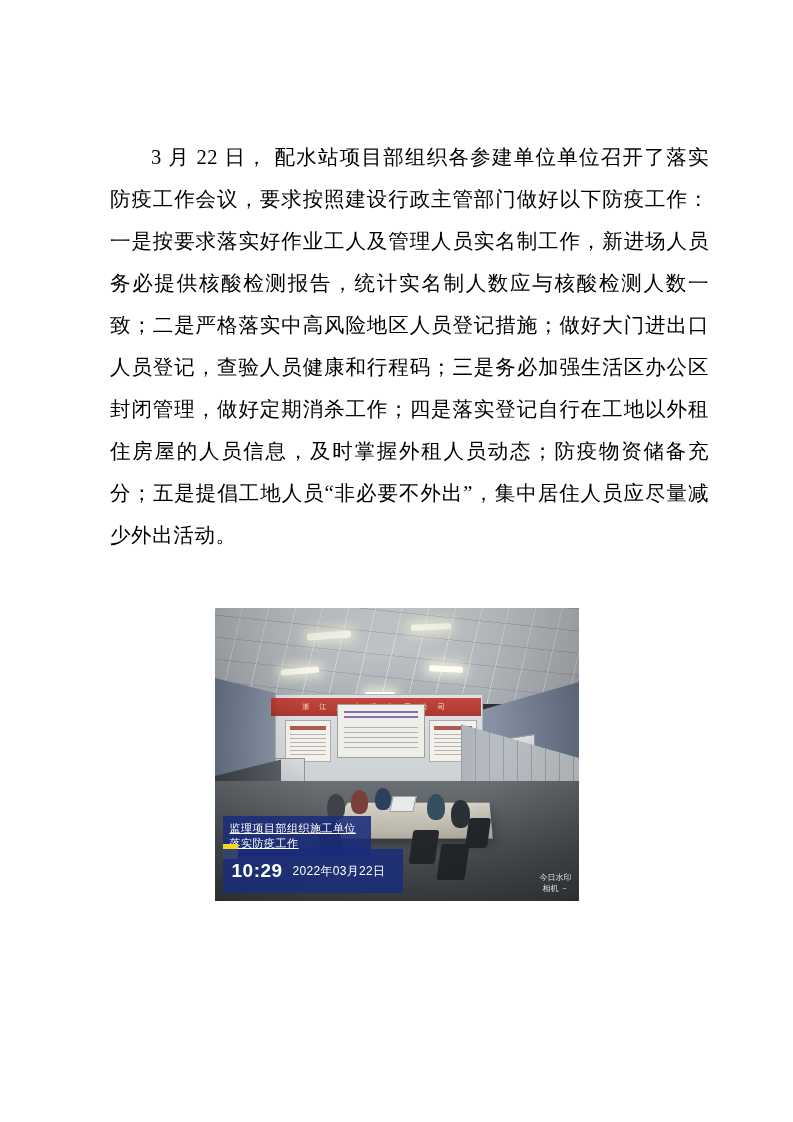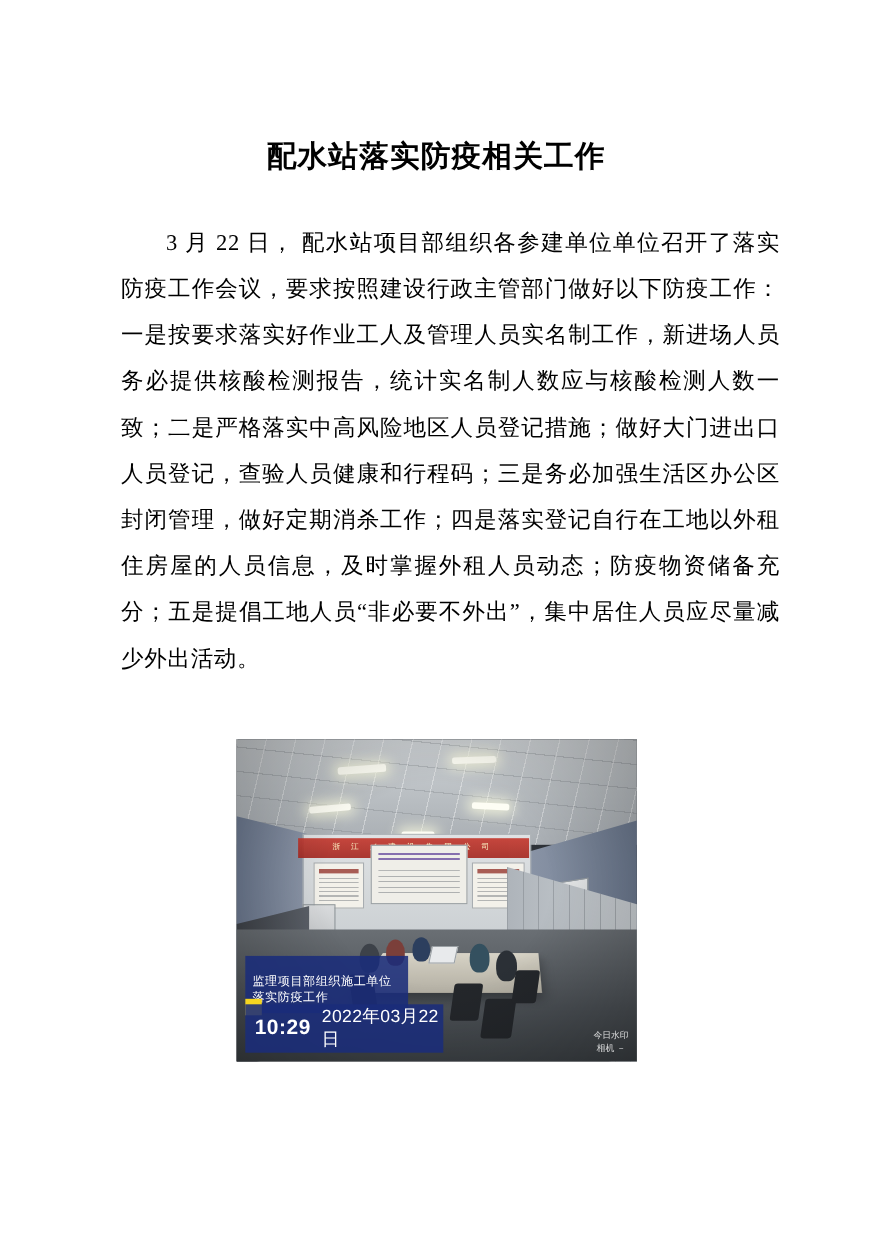--- a/index.html
+++ b/index.html
@@ -224,23 +224,24 @@
   
   .wm-caption {
     position: absolute;
     left: 8px; bottom: 44px;
     width: 148px;
     background: rgba(26,44,122,0.88);
     color: #ffffff;
     font-family: "Liberation Sans", "DejaVu Sans", sans-serif;
     font-size: 11px;
     line-height: 15px;
-    padding: 16px 7px 6px 7px;
+    padding: 5px 7px 6px 7px;
     box-sizing: border-box;
     letter-spacing: 0.5px;
+    text-decoration: underline;
   }
   .wm-bar {
     position: absolute;
     left: 8px; bottom: 8px;
     height: 44px;
     width: 180px;
     background: rgba(26,44,122,0.88);
     display: flex;
     align-items: center;
     font-family: "Liberation Sans", "DejaVu Sans", sans-serif;
@@ -253,40 +254,39 @@
   }
   .wm-time {
     color: #ffffff;
     font-size: 19px;
     font-weight: bold;
     padding-left: 9px;
     letter-spacing: 0.5px;
   }
   .wm-date {
     color: #ffffff;
-    font-size: 16px;
+    font-size: 12px;
     padding-left: 10px;
     letter-spacing: 0.3px;
   }
   .wm-brand {
     position: absolute;
     right: 7px; bottom: 7px;
     color: rgba(255,255,255,0.82);
     font-family: "Liberation Sans", "DejaVu Sans", sans-serif;
     font-size: 8px;
     line-height: 11px;
     text-align: center;
   }
 </style>
 </head>
 <body>
 
 <div class="page">
 
-  <h1 class="doc-title">配水站落实防疫相关工作</h1>
 
   <p class="doc-body">3 月 22 日， 配水站项目部组织各参建单位单位召开了落实防疫工作会议，要求按照建设行政主管部门做好以下防疫工作：一是按要求落实好作业工人及管理人员实名制工作，新进场人员务必提供核酸检测报告，统计实名制人数应与核酸检测人数一致；二是严格落实中高风险地区人员登记措施；做好大门进出口人员登记，查验人员健康和行程码；三是务必加强生活区办公区封闭管理，做好定期消杀工作；四是落实登记自行在工地以外租住房屋的人员信息，及时掌握外租人员动态；防疫物资储备充分；五是提倡工地人员“非必要不外出”，集中居住人员应尽量减少外出活动。</p>
 
   <div class="figure-wrap">
     <div class="photo">
 
       <div class="ceiling"></div>
       <div class="light l1"></div>
       <div class="light l2"></div>
       <div class="light l3"></div>

